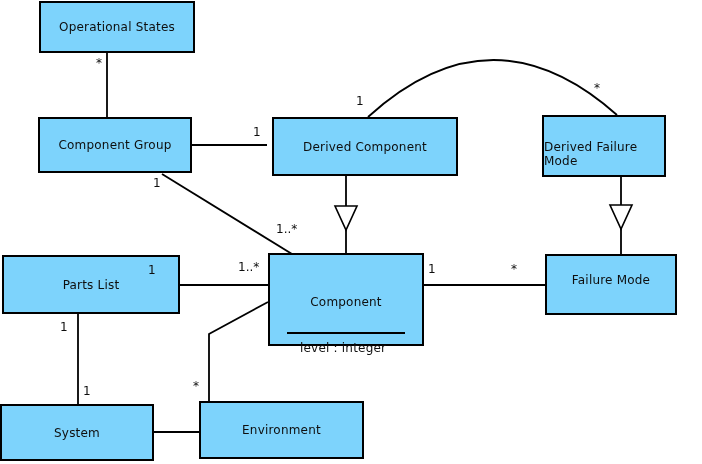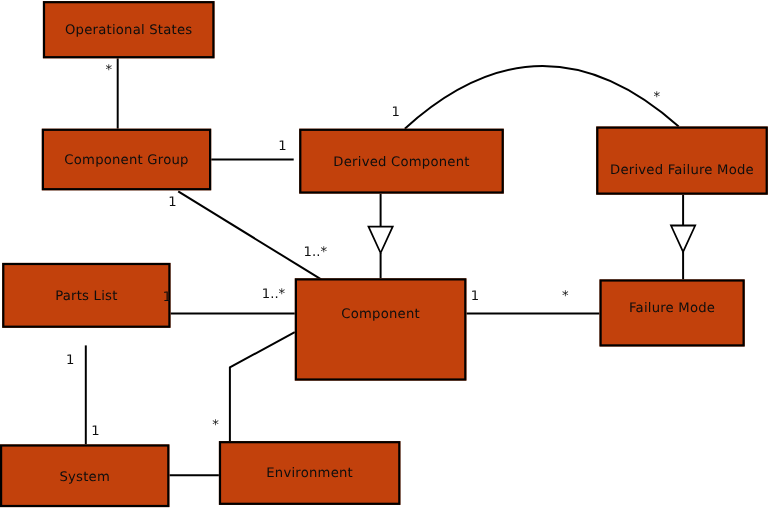--- a/index.html
+++ b/index.html
@@ -25,33 +25,33 @@
   }
   svg.wires polygon.tri {
     stroke: #000000;
     stroke-width: 1.6;
     fill: #ffffff;
   }
   .uml-box {
     position: absolute;
     box-sizing: border-box;
     border: 2px solid #000000;
-    background: #c2410c;
+    background: #7dd3fc;
     display: flex;
     align-items: center;
     justify-content: center;
     font-size: 12px;
     z-index: 2;
     letter-spacing: 0.2px;
   }
   .uml-box.label-low { padding-top: 16px; }
   .uml-box.label-high { padding-bottom: 9px; }
   .uml-box.component {
     display: block;
-    padding: 0;
+    padding: 17px;
   }
   .component .compartment-name {
     height: 60px;
     display: flex;
     align-items: center;
     justify-content: center;
   }
   .component .compartment-attrs {
     border-top: 2px solid #000000;
     height: 27px;
@@ -100,31 +100,34 @@
   </div>
 
   <div class="uml-box" style="left:38px;top:117px;width:154px;height:56px">
     <span>Component Group</span>
   </div>
 
   <div class="uml-box" style="left:272px;top:117px;width:186px;height:59px">
     <span>Derived Component</span>
   </div>
 
-  <div class="uml-box label-low" style="left:542px;top:115px;width:156px;height:62px">
+  <div class="uml-box label-low" style="left:542px;top:115px;width:124px;height:62px">
     <span>Derived Failure Mode</span>
   </div>
 
-  <div class="uml-box" style="left:2px;top:239px;width:153px;height:59px">
+  <div class="uml-box" style="left:2px;top:255px;width:178px;height:59px">
     <span>Parts List</span>
   </div>
 
   <div class="uml-box component" style="left:268px;top:253px;width:156px;height:93px">
     <div class="compartment-name">
       <span>Component</span>
+    </div>
+    <div class="compartment-attrs">
+      <span>level : integer</span>
     </div>
   </div>
 
   <div class="uml-box label-high" style="left:545px;top:254px;width:132px;height:61px">
     <span>Failure Mode</span>
   </div>
 
   <div class="uml-box" style="left:0px;top:404px;width:154px;height:57px">
     <span>System</span>
   </div>

